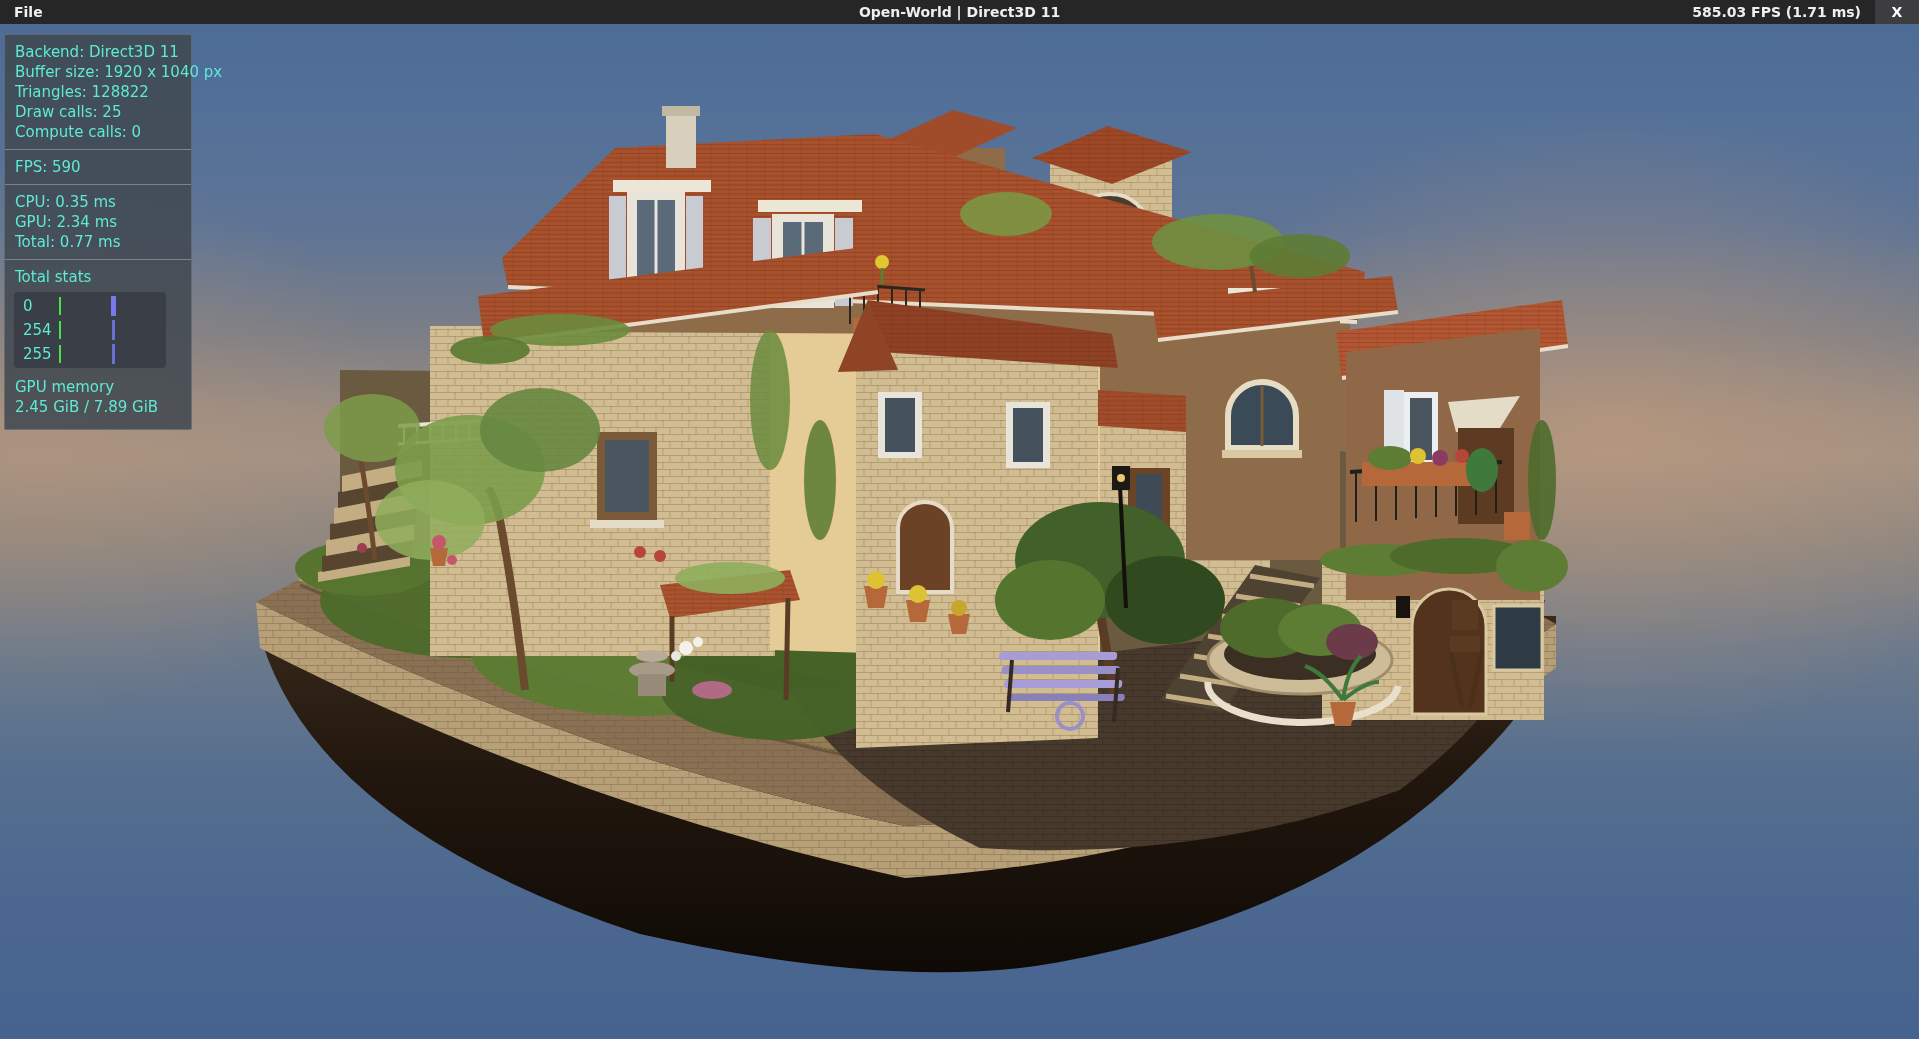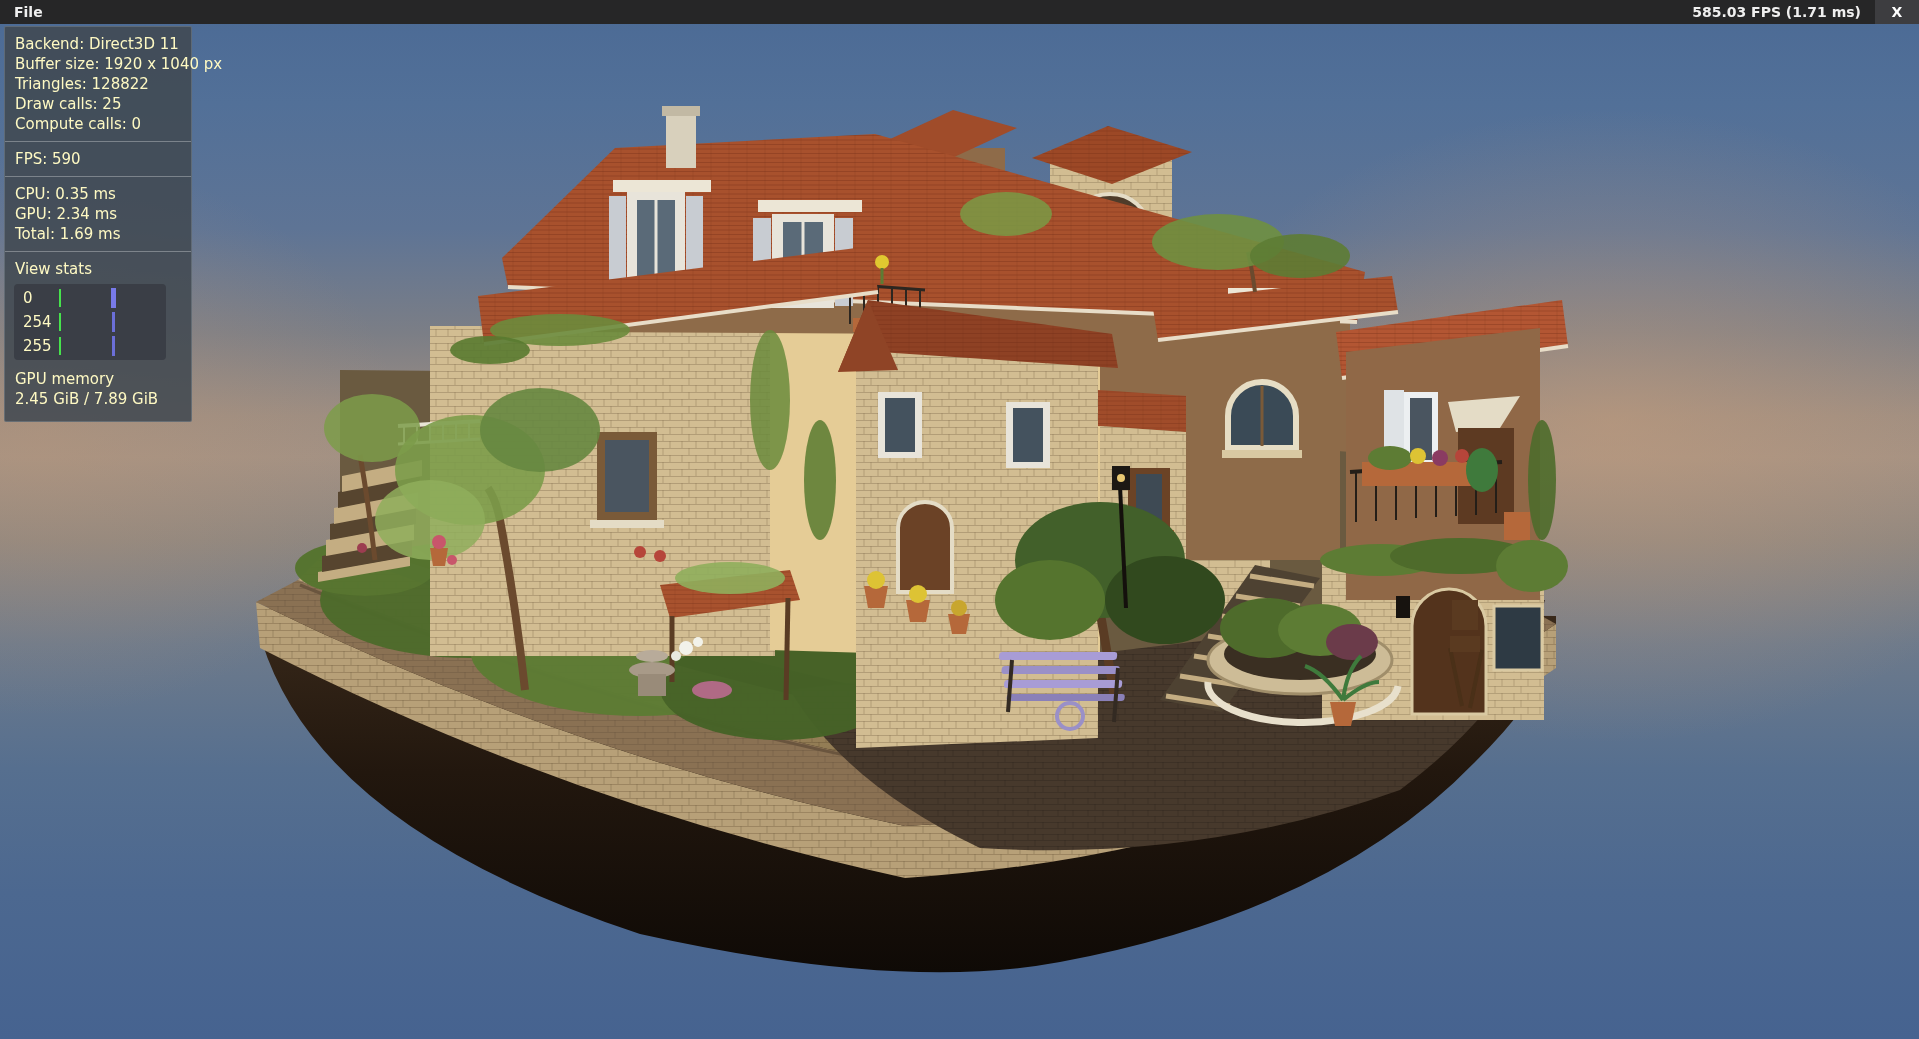--- a/index.html
+++ b/index.html
@@ -28,23 +28,23 @@
     color:#efefef;font-size:14px;display:flex;align-items:center;z-index:10;
   }
   .menu-file{padding:0 14px;height:24px;display:flex;align-items:center;font-weight:bold;cursor:default;}
   .tb-title{position:absolute;left:0;right:0;text-align:center;font-weight:bold;pointer-events:none;}
   .tb-right{margin-left:auto;display:flex;align-items:center;height:16px;z-index:2;}
   .tb-fps{font-weight:bold;margin-right:14px;}
   .tb-close{width:44px;height:24px;background:#3d3d40;display:flex;align-items:center;justify-content:center;
     font-weight:bold;color:#fff;cursor:default;}
   
   .stats-panel{
-    position:absolute;left:4px;top:26px;width:186px;z-index:9;
+    position:absolute;left:4px;top:34px;width:186px;z-index:9;
     background:rgba(64,72,80,0.86);border:1px solid rgba(150,160,170,0.35);
-    border-radius:2px;color:#fef9c3;font-size:15px;font-weight:500;
+    border-radius:2px;color:#5eead4;font-size:15px;font-weight:500;
     padding:7px 0 12px 0;line-height:20px;
   }
   .sp-line{padding:0 10px;white-space:nowrap;}
   .sp-sep{border-top:1px solid rgba(255,255,255,0.30);margin:7px 0;}
   .viewstats-box{
     background:#3a3e46;border-radius:4px;width:152px;margin:5px 0 0 9px;padding:2px 0;
   }
   .vs-row{position:relative;height:24px;display:flex;align-items:center;}
   .vs-label{margin-left:9px;font-size:15px;}
   .vs-tick{position:absolute;top:3px;left:45px;width:2px;height:18px;background:#46e24c;}
@@ -423,40 +423,41 @@
 
   <g>
     <polygon points="430,548 448,548 445,566 433,566" fill="#b5683a"></polygon>
     <circle cx="439" cy="542" r="7" fill="#c8566b"></circle>
   </g>
 </svg>
 </div>
 
 <div class="titlebar">
   <div class="menu-file">File</div>
+  <div class="tb-title">Open-World | Direct3D 11</div>
   <div class="tb-right">
     <div class="tb-fps">585.03 FPS (1.71 ms)</div>
     <div class="tb-close">X</div>
   </div>
 </div>
 
 <div class="stats-panel">
   <div class="sp-line">Backend: Direct3D 11</div>
   <div class="sp-line">Buffer size: 1920 x 1040 px</div>
   <div class="sp-line">Triangles: 128822</div>
   <div class="sp-line">Draw calls: 25</div>
   <div class="sp-line">Compute calls: 0</div>
   <div class="sp-sep"></div>
   <div class="sp-line">FPS: 590</div>
   <div class="sp-sep"></div>
   <div class="sp-line">CPU: 0.35 ms</div>
   <div class="sp-line">GPU: 2.34 ms</div>
-  <div class="sp-line">Total: 1.69 ms</div>
+  <div class="sp-line">Total: 0.77 ms</div>
   <div class="sp-sep"></div>
-  <div class="sp-line">View stats</div>
+  <div class="sp-line">Total stats</div>
 
   <div class="viewstats-box">
     <div class="vs-row first">
       <span class="vs-label">0</span>
       <span class="vs-tick"></span>
       <span class="vs-bar"></span>
     </div>
     <div class="vs-row">
       <span class="vs-label">254</span>
       <span class="vs-tick"></span>

